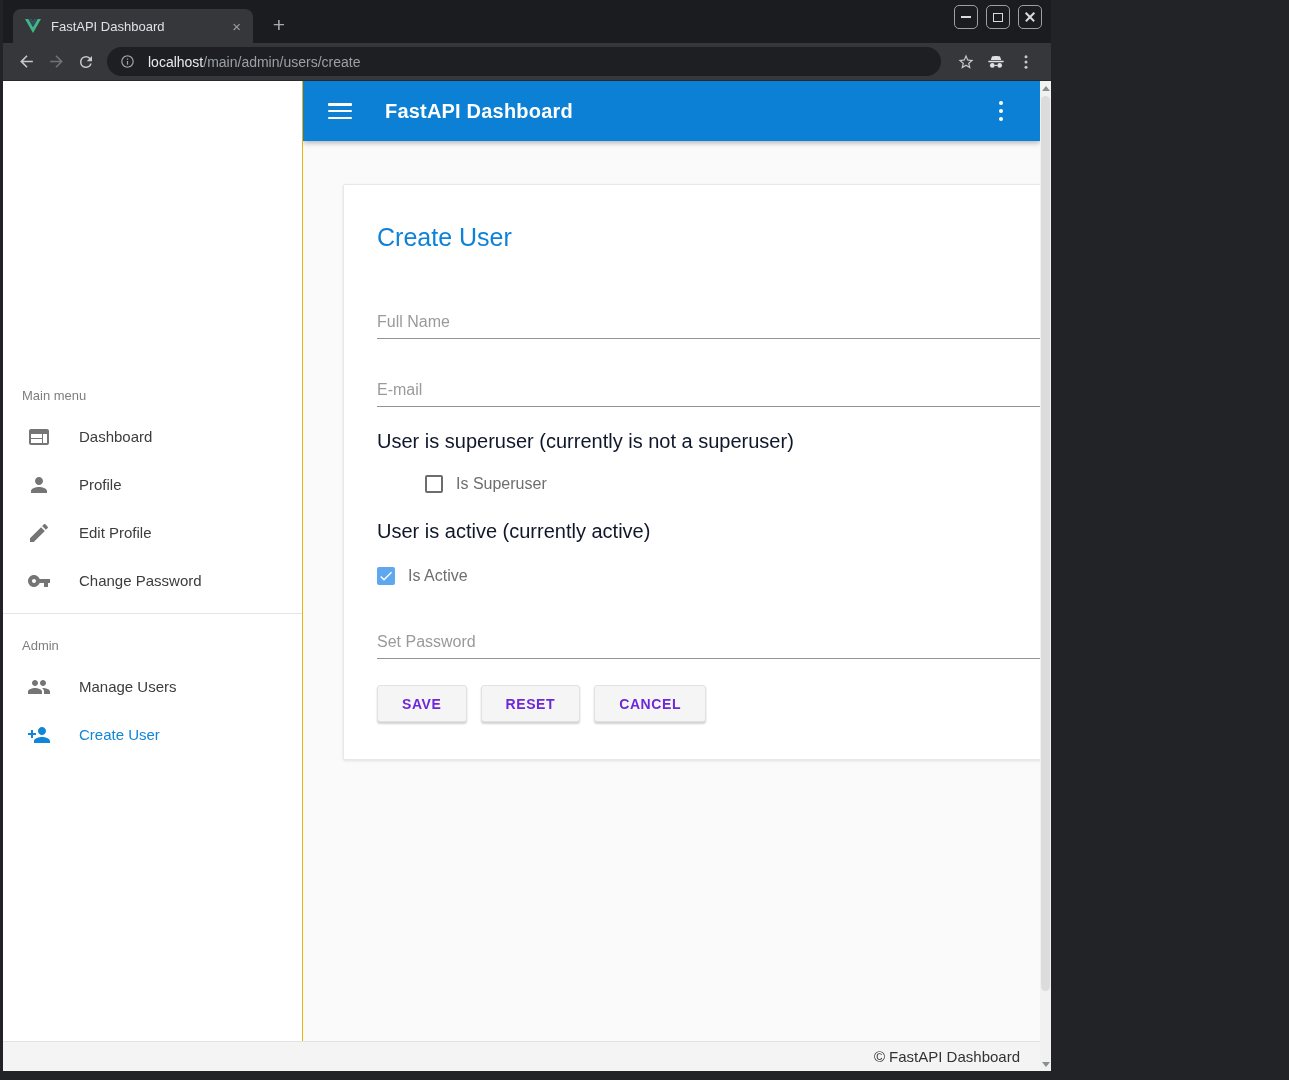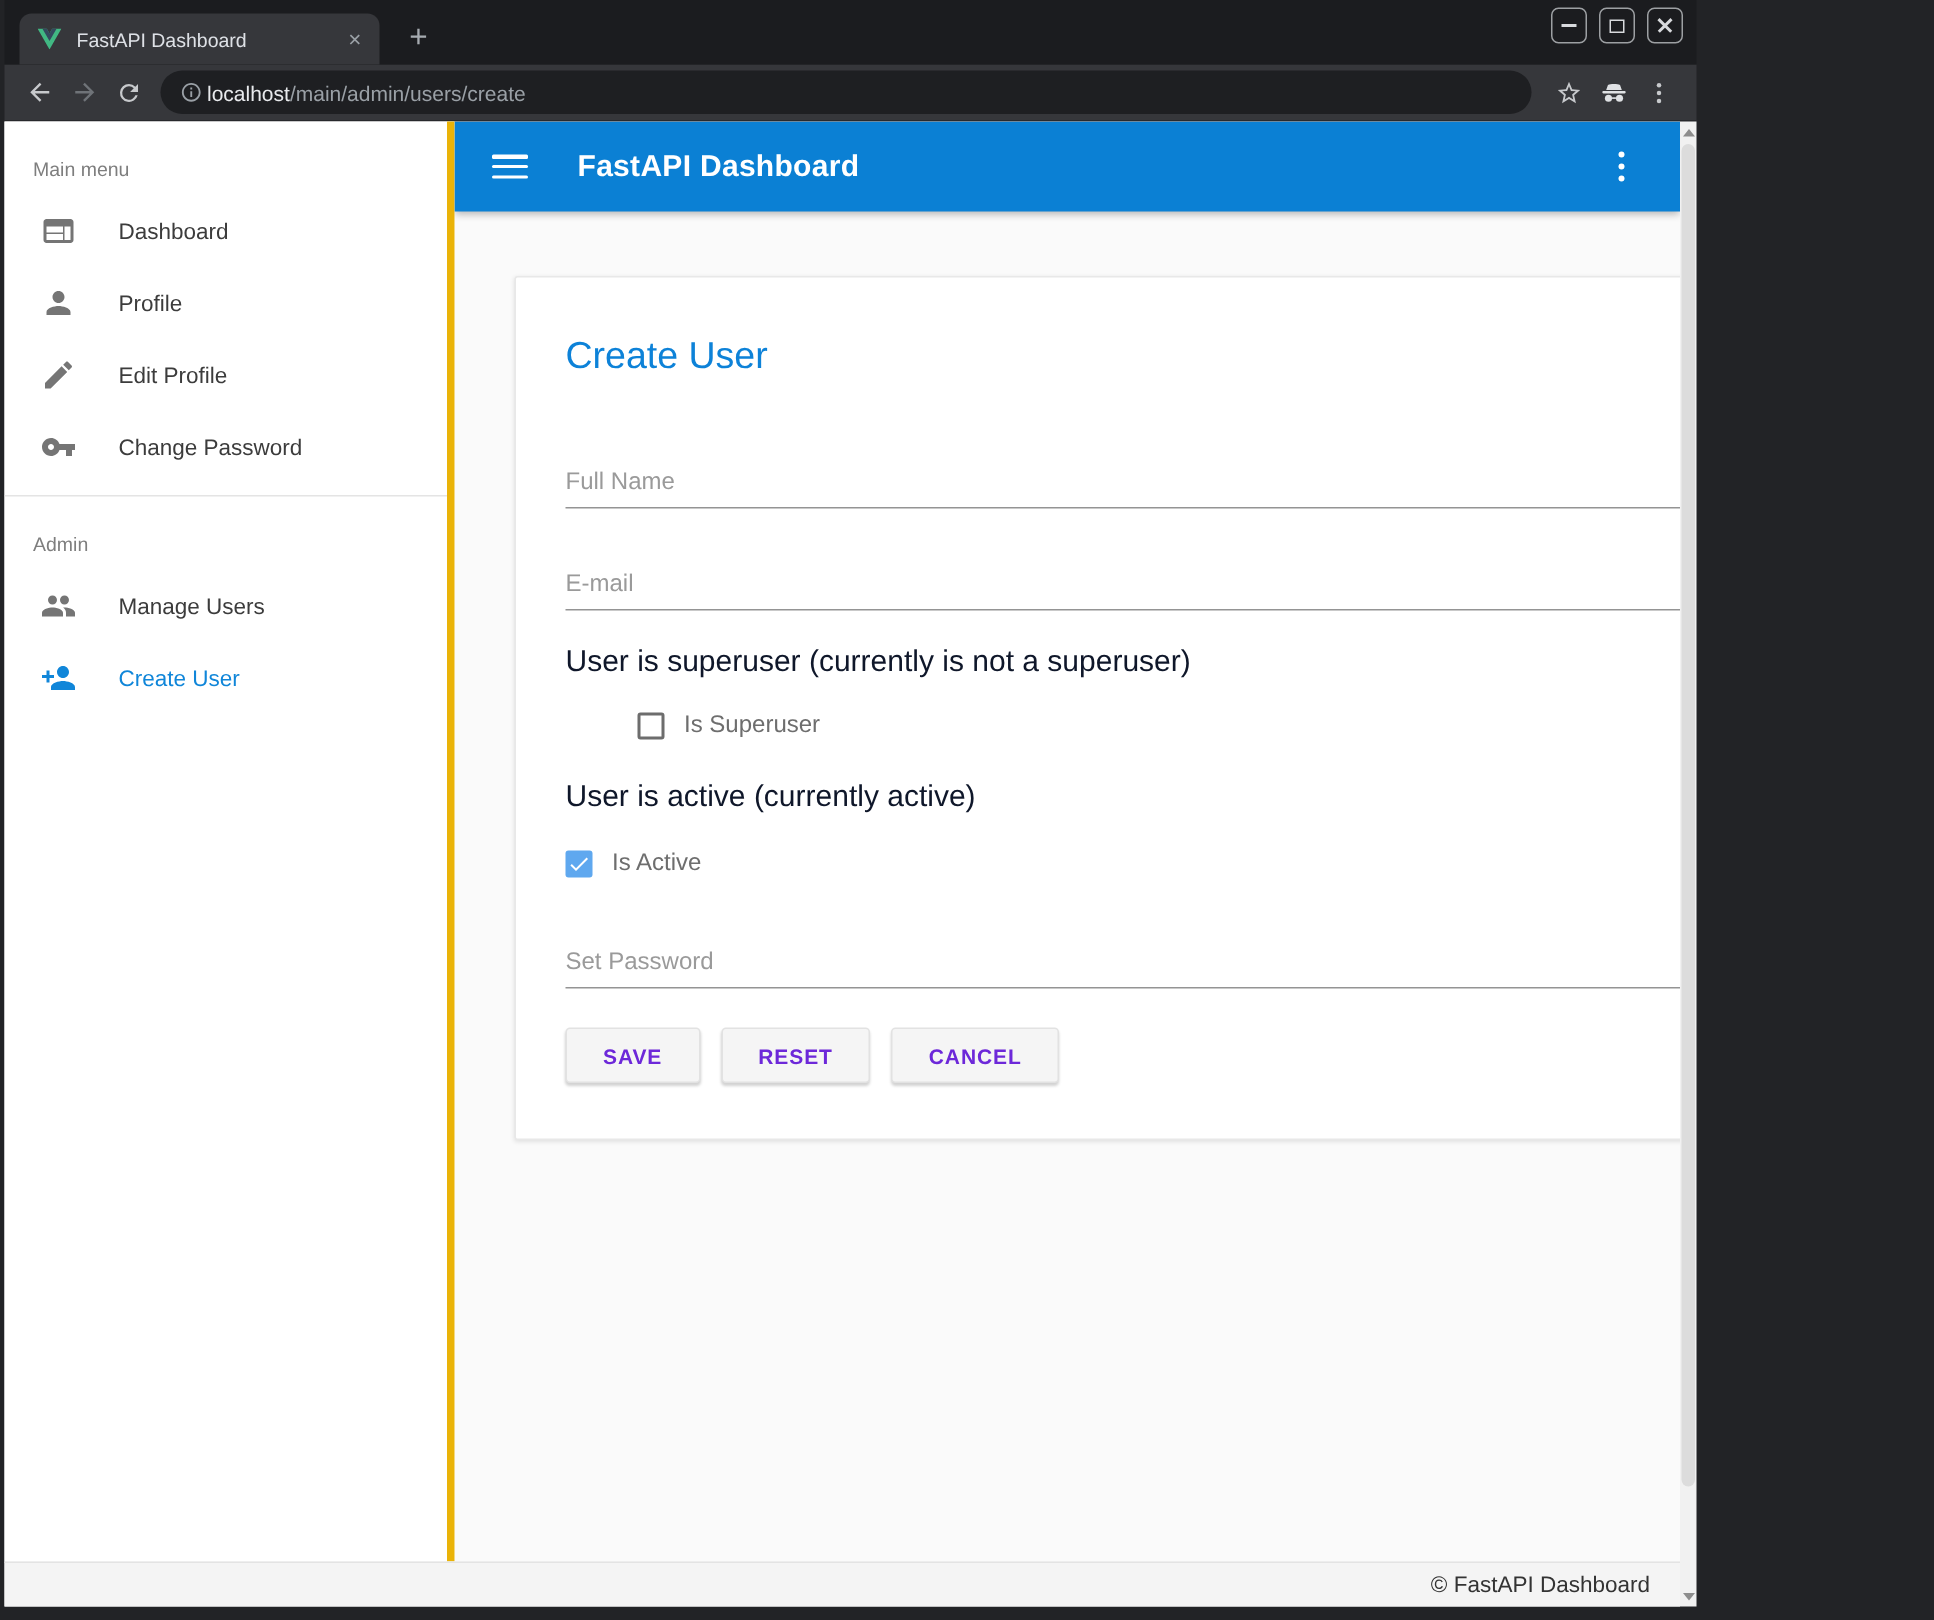--- a/index.html
+++ b/index.html
@@ -1,19 +1,19 @@
 <!DOCTYPE html>
 <html><head>
 <meta charset="utf-8">
 <style>
   * { box-sizing: border-box; margin: 0; padding: 0; }
   html, body { width: 1289px; height: 1080px; overflow: hidden; }
   body { background: #222326; font-family: "Liberation Sans", sans-serif; position: relative; }
 
-  .browser { position: absolute; left: 3px; top: 0; width: 1128px; height: 1071px;
+  .browser { position: absolute; left: 3px; top: 0; width: 1048px; height: 1071px;
              display: flex; flex-direction: column; }
 
   
   .titlebar { height: 43px; background: #1b1c1f; position: relative; flex: none; }
   .tab { position: absolute; left: 10px; top: 9px; width: 240px; height: 34px;
          background: #36373b; border-radius: 8px 8px 0 0; display: flex;
          align-items: center; padding: 0 10px 0 12px; }
   .tab-title { color: #dee1e6; font-size: 13px; flex: 1; margin-left: 10px;
                white-space: nowrap; overflow: hidden; }
   .tab-close { color: #9aa0a6; font-size: 15px; line-height: 15px; cursor: default; padding: 0 2px; }
@@ -31,21 +31,21 @@
   .glyph-close::before { transform: rotate(45deg); }
   .glyph-close::after  { transform: rotate(-45deg); }
 
   
   .toolbar { height: 38px; background: #36373b; display: flex; align-items: center;
              padding: 0 10px 0 8px; flex: none; border-bottom: 1px solid #28292c; }
   .nav-ic { width: 30px; height: 30px; display: flex; align-items: center;
             justify-content: center; flex: none; }
   .omnibox { flex: 1; height: 29px; background: #1e1f22; border-radius: 15px;
              margin: 0 10px 0 6px; display: flex; align-items: center; padding: 0 13px; }
-  .url { font-size: 14px; margin-left: 3px; white-space: nowrap; }
+  .url { font-size: 14px; margin-left: 13px; white-space: nowrap; }
   .url .host { color: #e8eaed; }
   .url .path { color: #9aa0a6; }
 
   
   .viewport { flex: 1; display: flex; min-height: 0; }
   .page { flex: 1; display: flex; flex-direction: column; background: #fafafa; min-width: 0; }
   .page-body { flex: 1; display: flex; min-height: 0; }
 
   
   .scrollbar { width: 11px; background: #f1f1f1; position: relative; flex: none; }
@@ -53,22 +53,22 @@
               align-items: center; justify-content: center; }
   .sb-up { top: 0; } .sb-down { bottom: 0; }
   .tri-up { width: 0; height: 0; border-left: 4px solid transparent;
             border-right: 4px solid transparent; border-bottom: 5px solid #8d8d8d; }
   .tri-down { width: 0; height: 0; border-left: 4px solid transparent;
             border-right: 4px solid transparent; border-top: 5px solid #8d8d8d; }
   .sb-thumb { position: absolute; left: 1px; right: 1px; top: 15px; bottom: 80px;
               background: #dcdcdc; border-radius: 5px; }
 
   
-  .sidebar { width: 300px; background: #ffffff; border-right: 5px solid #eab308;
-             display: flex; flex-direction: column; flex: none; }
+  .sidebar { width: 300px; background: #ffffff; border-right: 1px solid #eab308;
+             display: flex; flex: none; align-items: center; }
   .sidebar-main { flex: 1; overflow: hidden; }
   .section-label { color: #7e7e7e; font-size: 13px; padding: 24px 0 10px 19px; }
   .side-item { height: 48px; display: flex; align-items: center; padding-left: 24px;
                cursor: pointer; }
   .side-item .ic { width: 24px; height: 24px; flex: none; }
   .side-item .lbl { margin-left: 28px; font-size: 15px; color: #3c3c3c; }
   .side-item.active .lbl { color: #1086d9; }
   .divider { height: 1px; background: #e4e4e4; margin-top: 8px; }
   .sidebar-bottom { flex: none; padding-bottom: 4px; }
   .sidebar-bottom .divider { margin: 0; }

